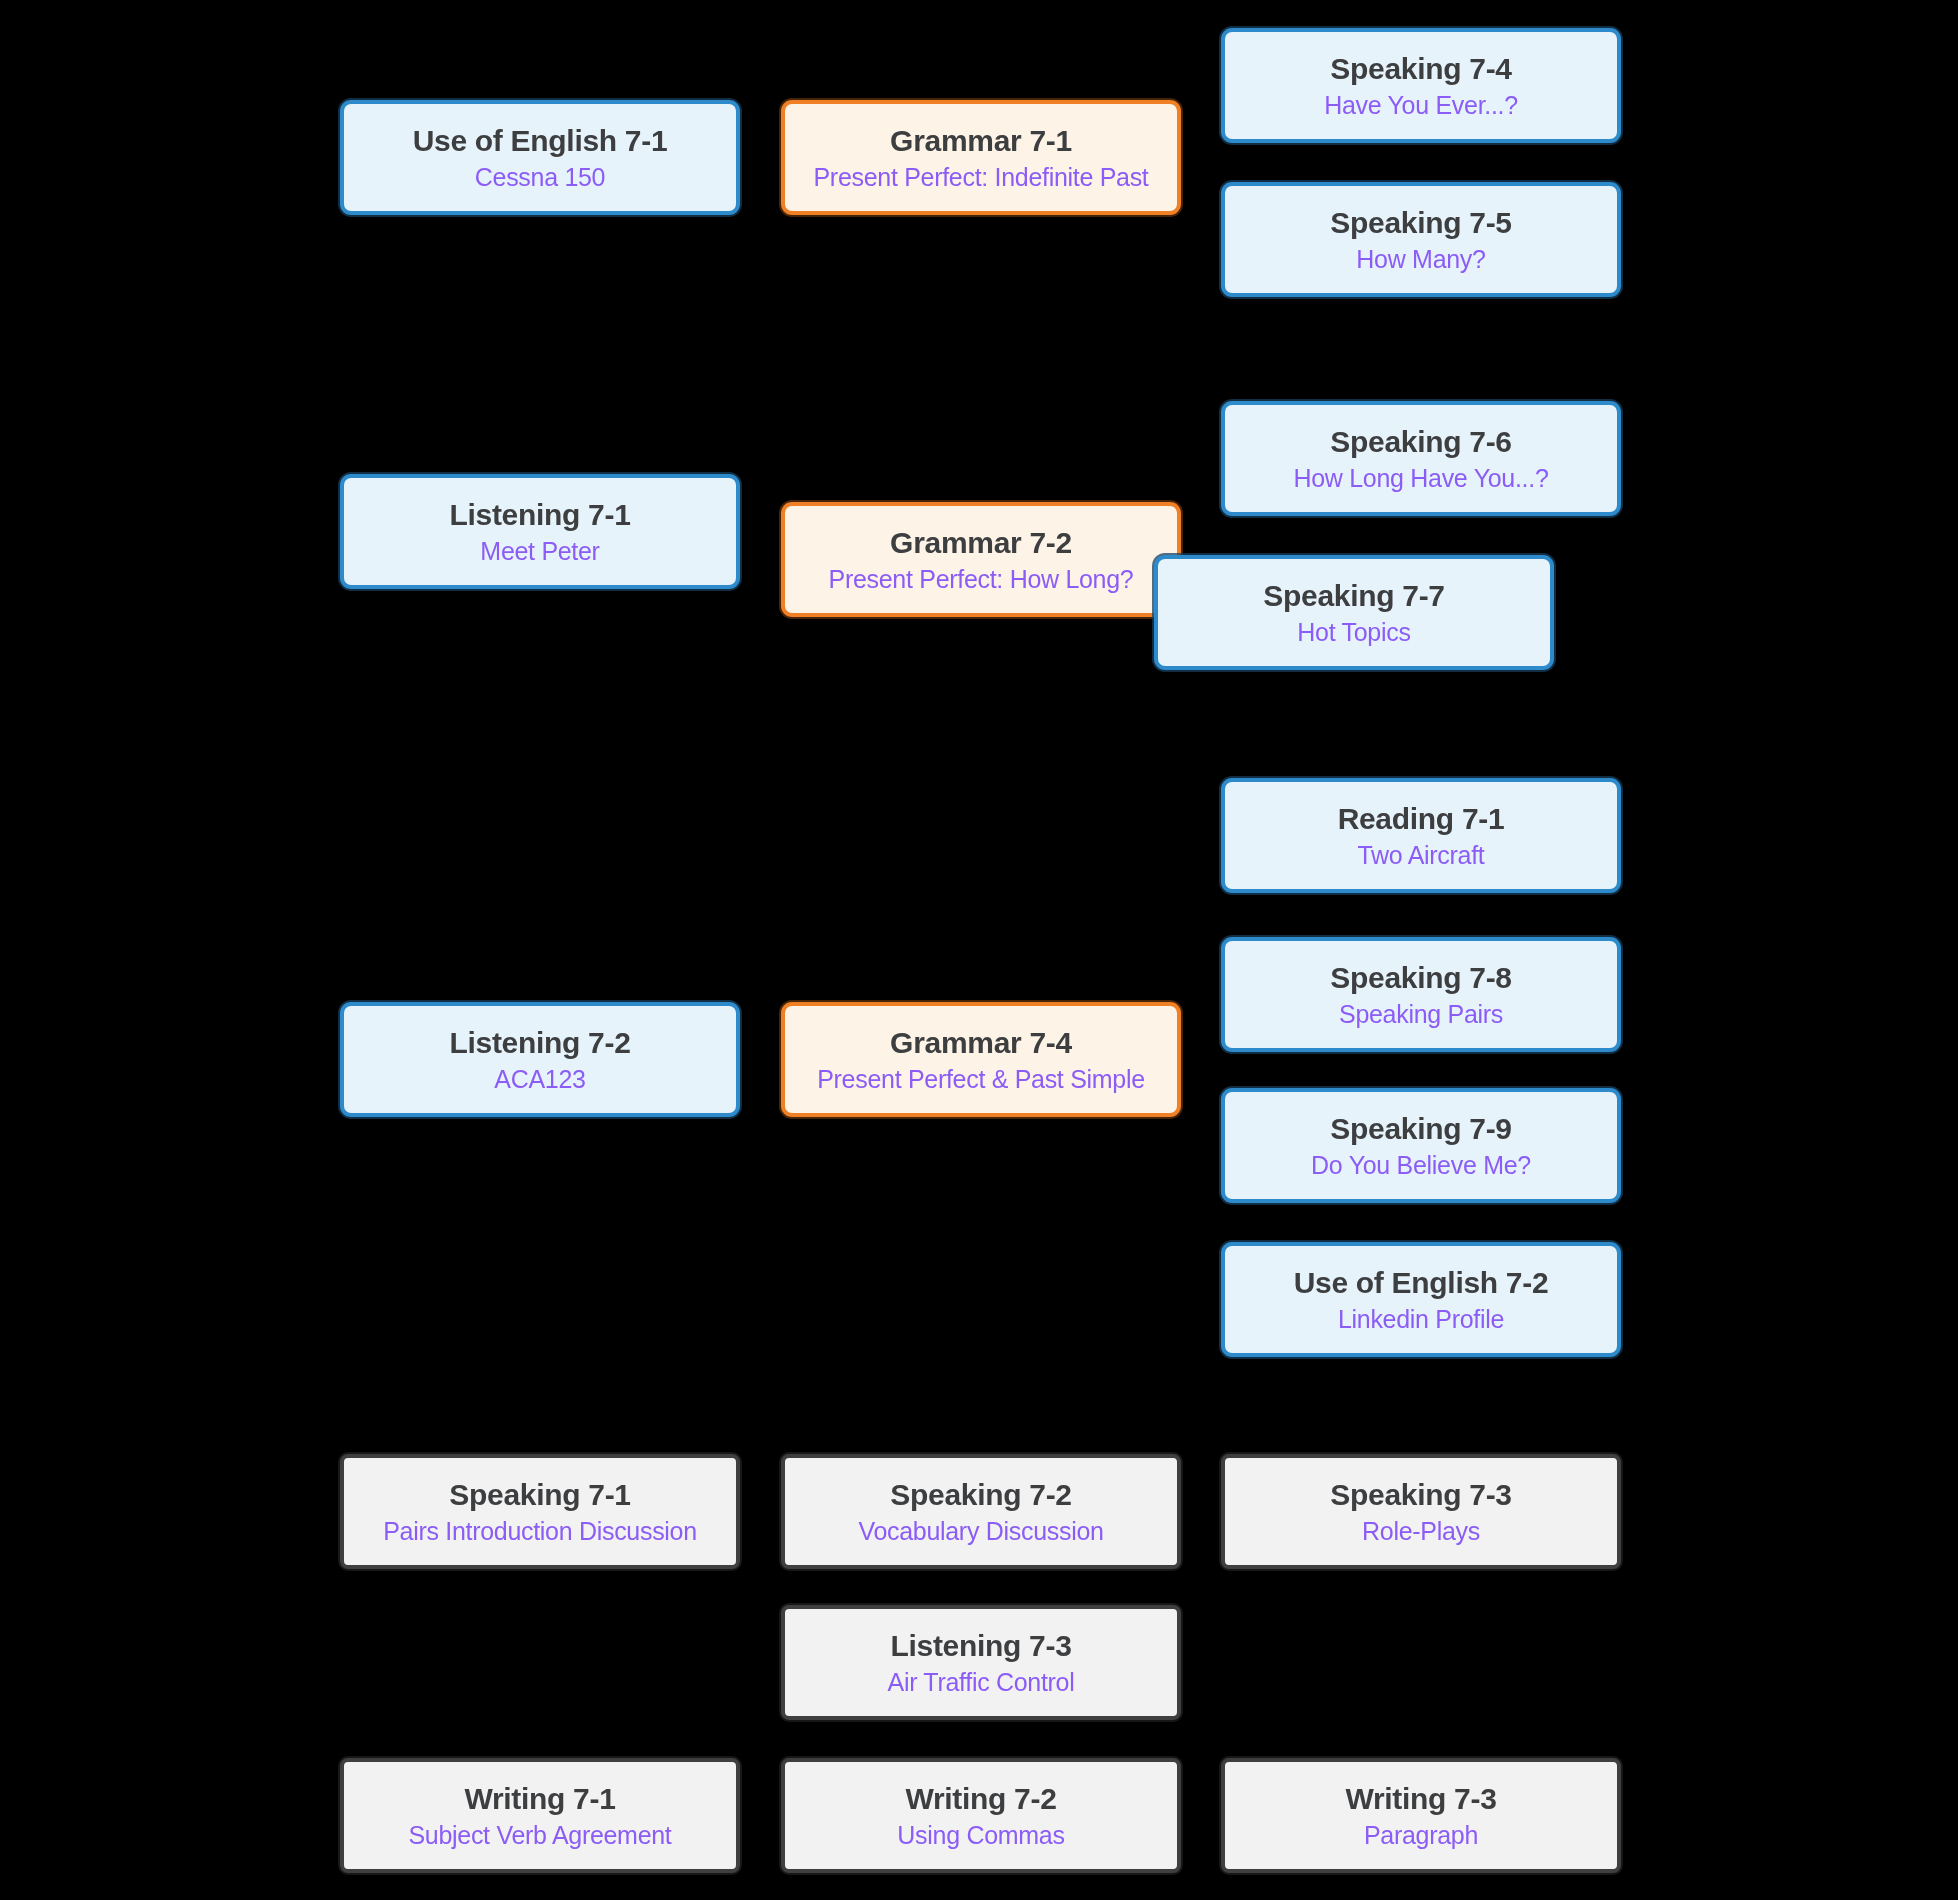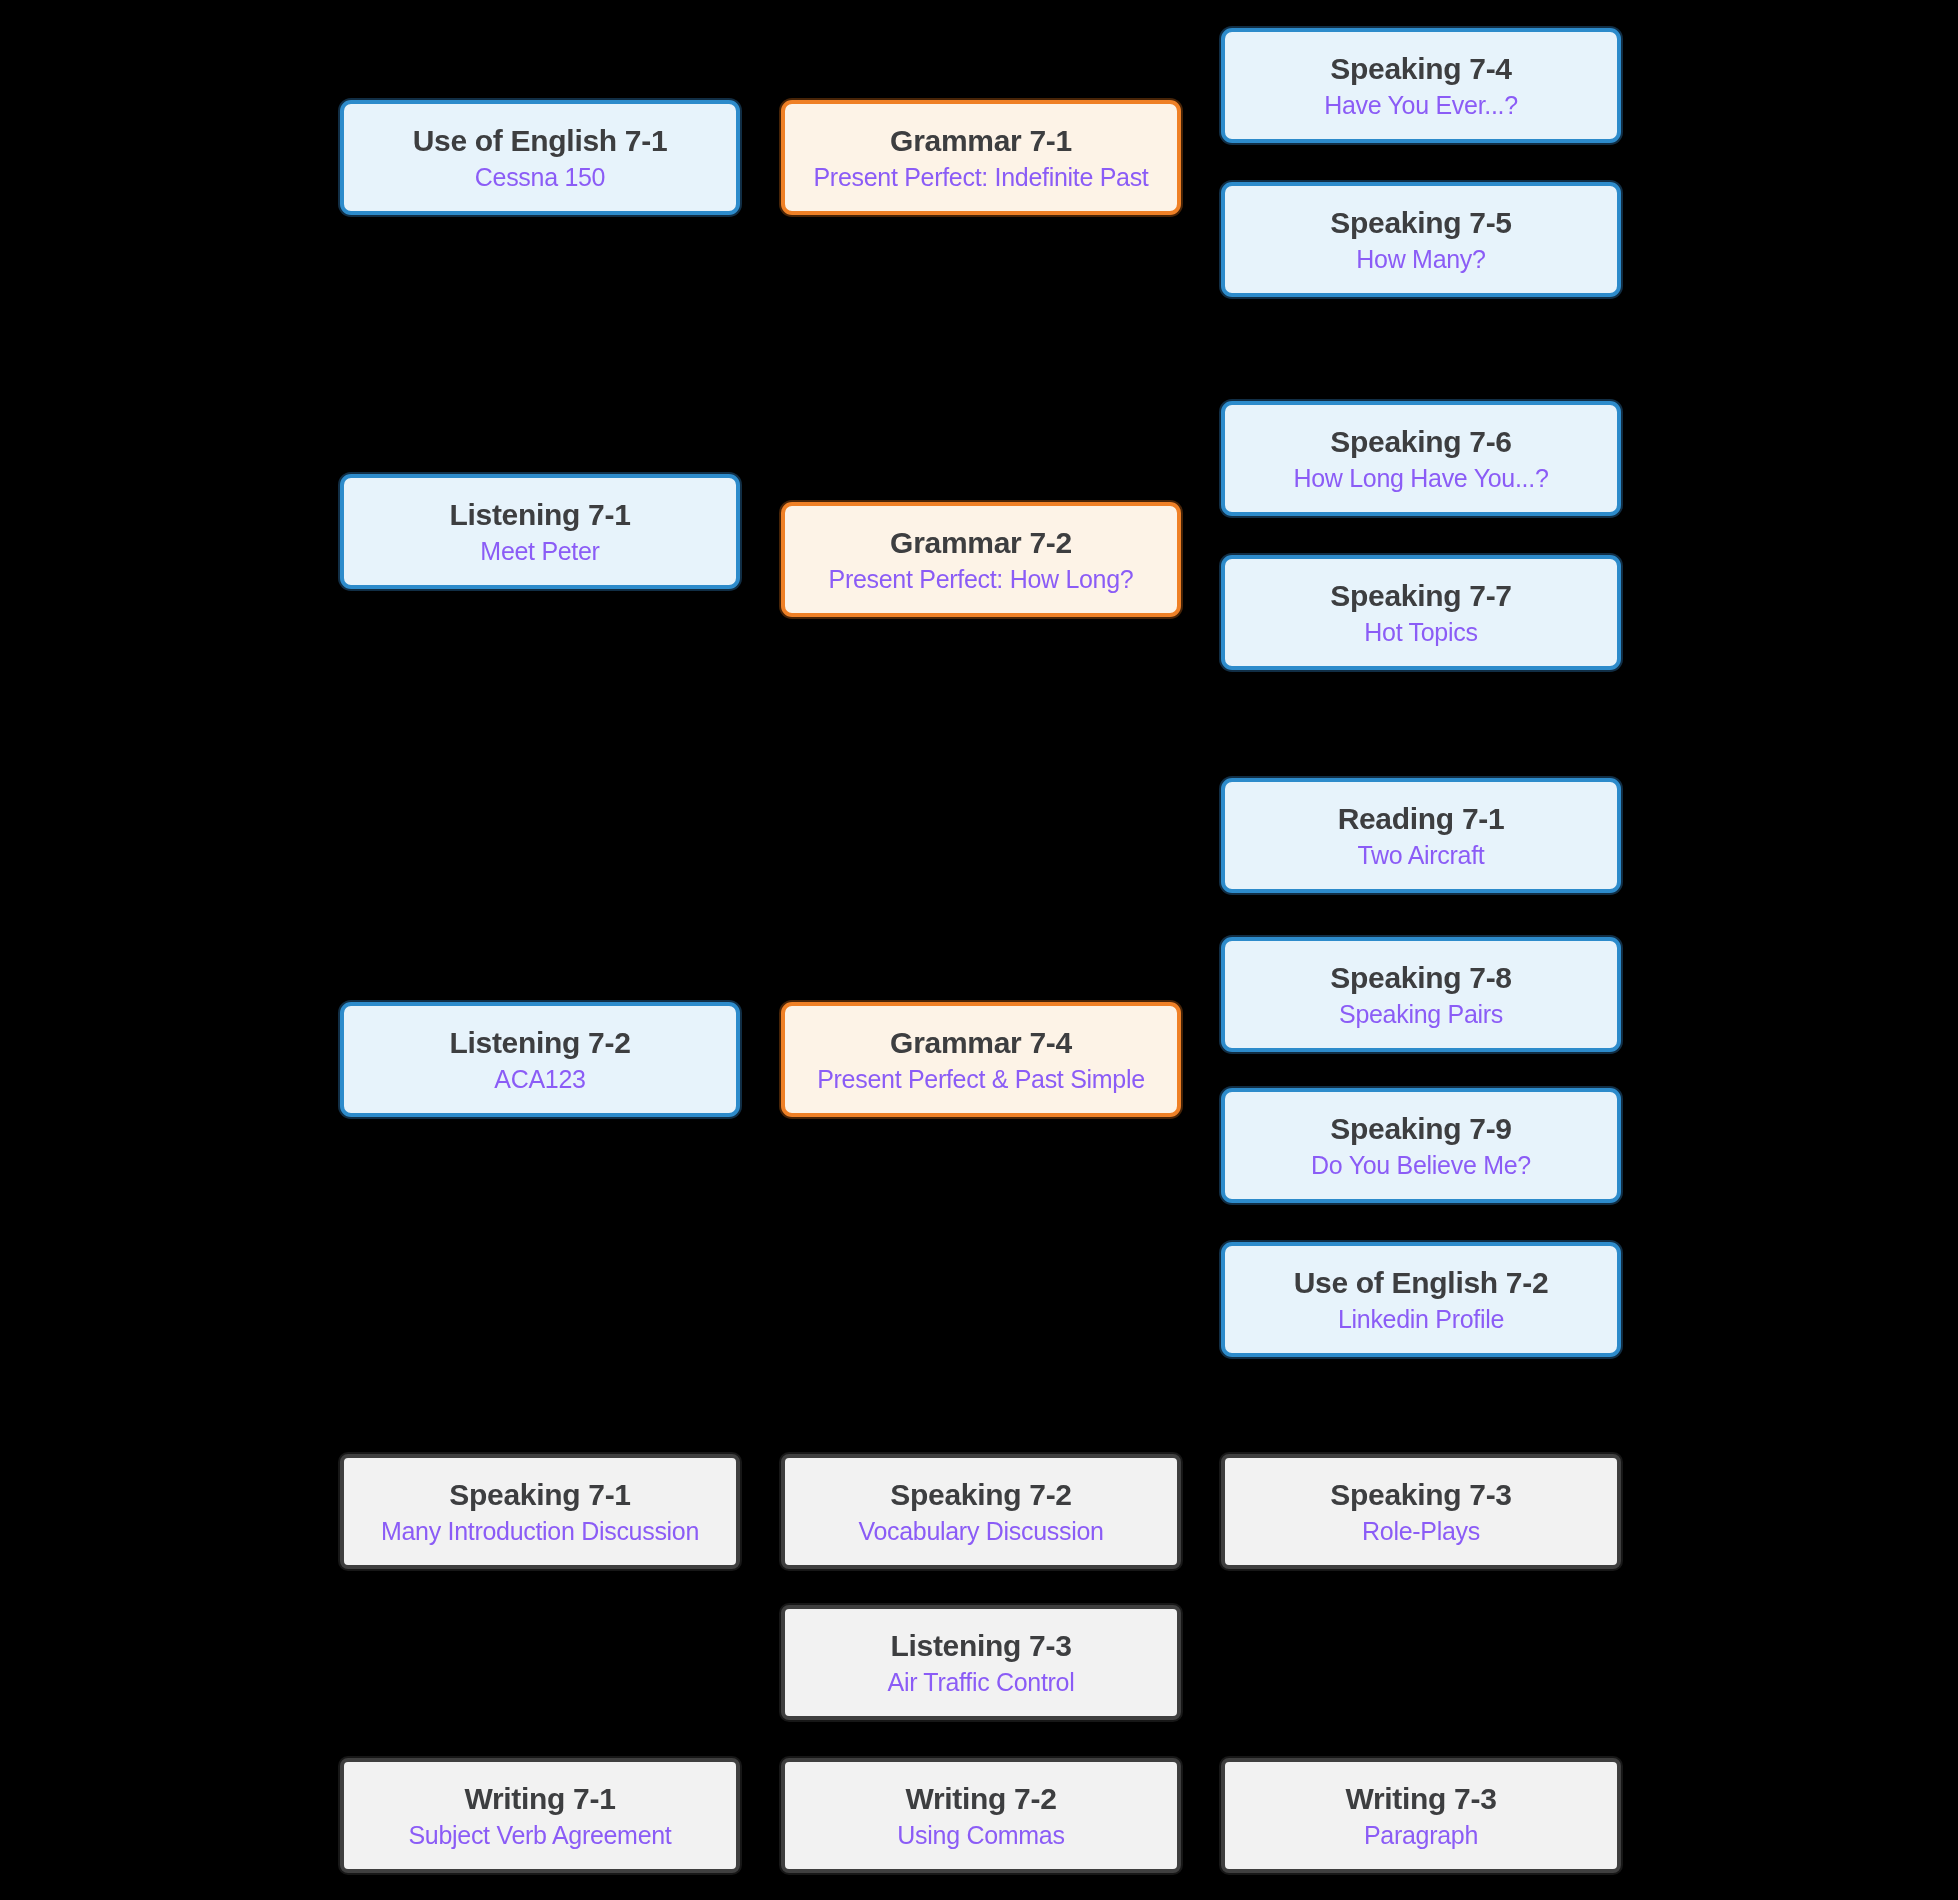--- a/index.html
+++ b/index.html
@@ -100,21 +100,21 @@
   <div class="card orange" style="left:781px; top:502px;">
     <span class="title">Grammar 7-2</span>
     <span class="subtitle">Present Perfect: How Long?</span>
   </div>
 
   <div class="card blue" style="left:1221px; top:401px;">
     <span class="title">Speaking 7-6</span>
     <span class="subtitle">How Long Have You...?</span>
   </div>
 
-  <div class="card blue" style="left:1221px; top:555px;text-align:right;">
+  <div class="card blue" style="left:1154px; top:555px;text-align:right;">
     <span class="title">Speaking 7-7</span>
     <span class="subtitle">Hot Topics</span>
   </div>
 
   <div class="card blue" style="left:1221px; top:778px;">
     <span class="title">Reading 7-1</span>
     <span class="subtitle">Two Aircraft</span>
   </div>
 
   <div class="card blue" style="left:1221px; top:937px;">
@@ -137,21 +137,21 @@
     <span class="subtitle">Do You Believe Me?</span>
   </div>
 
   <div class="card blue" style="left:1221px; top:1242px;">
     <span class="title">Use of English 7-2</span>
     <span class="subtitle">Linkedin Profile</span>
   </div>
 
   <div class="card gray" style="left:340px; top:1454px;">
     <span class="title">Speaking 7-1</span>
-    <span class="subtitle">Many Introduction Discussion</span>
+    <span class="subtitle">Pairs Introduction Discussion</span>
   </div>
 
   <div class="card gray" style="left:781px; top:1454px;">
     <span class="title">Speaking 7-2</span>
     <span class="subtitle">Vocabulary Discussion</span>
   </div>
 
   <div class="card gray" style="left:1221px; top:1454px;">
     <span class="title">Speaking 7-3</span>
     <span class="subtitle">Role-Plays</span>

